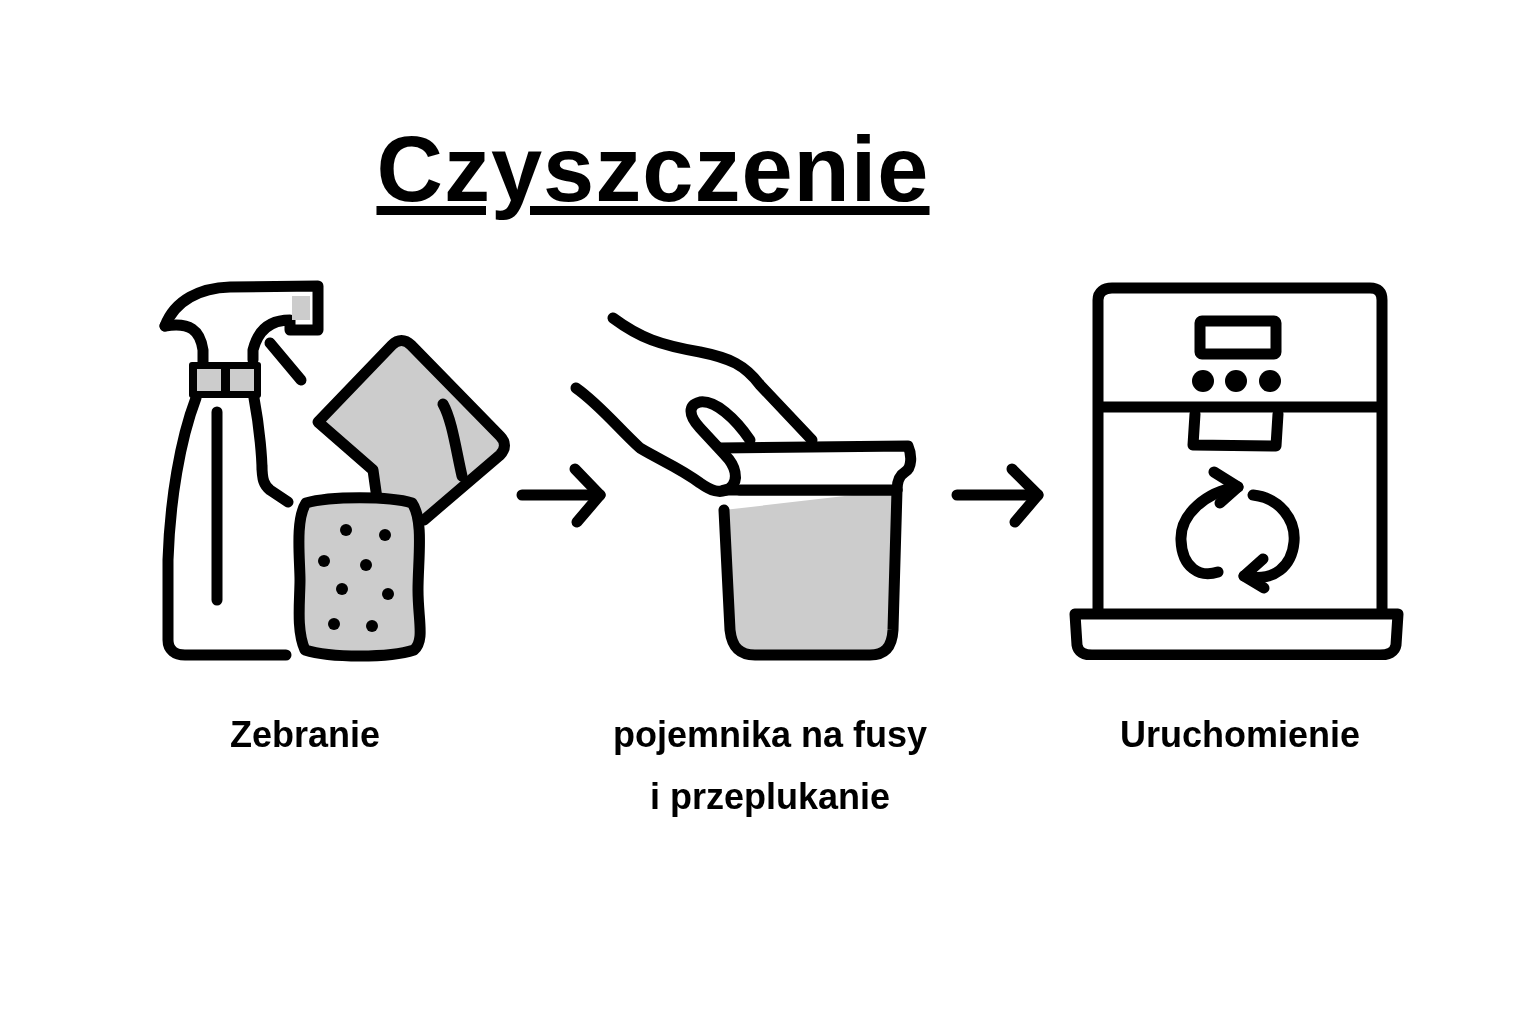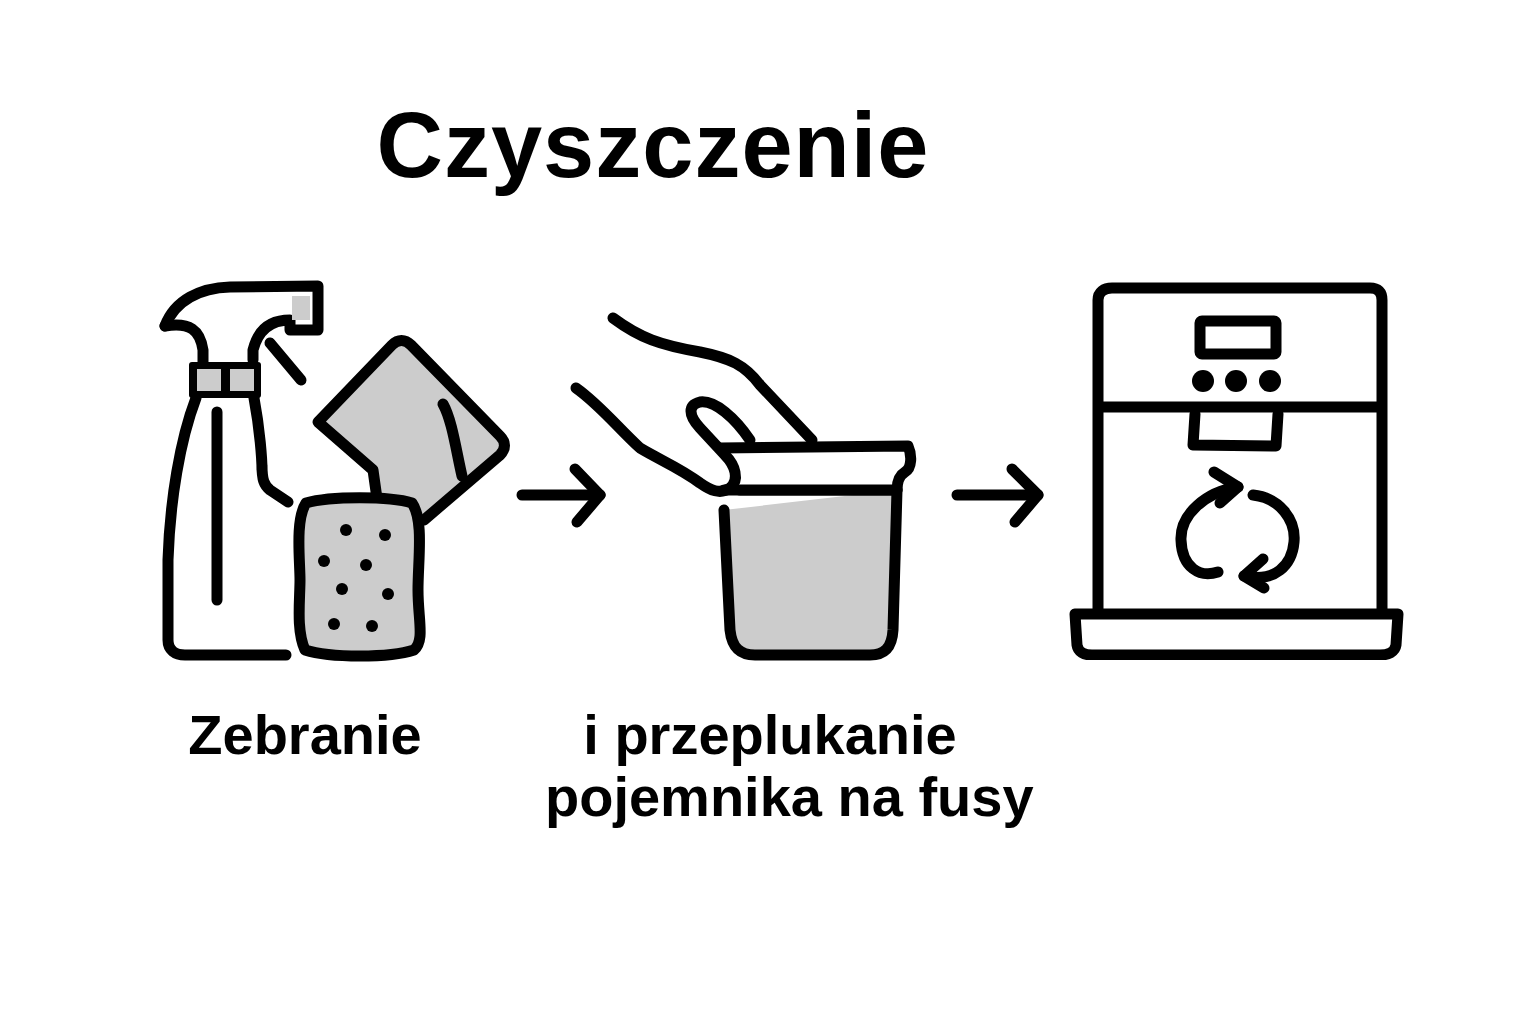--- a/index.html
+++ b/index.html
@@ -11,36 +11,37 @@
       width: 1536px;
       height: 1024px;
       position: relative;
       overflow: hidden;
       font-family: "Liberation Sans", "DejaVu Sans", sans-serif;
       color: #000;
     }
     .title {
       position: absolute;
       left: 0;
-      top: 90px;
+      top: 114px;
       width: 1306px;
       text-align: center;
       font-size: 92px;
       font-weight: 700;
       letter-spacing: 1px;
       line-height: 110px;
       margin: 0;
+      text-decoration: underline;
     }
     .illus {
       position: absolute;
     }
     .step-label {
       position: absolute;
       text-align: center;
-      font-size: 56px;
+      font-size: 36px;
       line-height: 62px;
       font-weight: 700;
       white-space: nowrap;
     }
     .step-label .line {
       display: block;
     }
     .step-label .line.regular {
       font-weight: 400;
     }
@@ -128,18 +129,19 @@
   <path d="M 1263 559 L 1244 576 L 1264 588"></path>
 
   <path d="M 1075 614 L 1398 614 L 1396 645 C 1395 652, 1388 655, 1380 655 L 1092 655 C 1084 655, 1078 652, 1077 645 Z"></path>
 </svg>
 
 <div class="step-label" style="left:145px; top:704px; width:320px;">
   <span class="line">Zebranie</span>
 </div>
 
 <div class="step-label" style="left:545px; top:704px; width:450px;">
+  <span class="line">pojemnika na fusy</span>
   <span class="line">i przeplukanie</span>
-  <span class="line">pojemnika na fusy</span>
 </div>
 
 <div class="step-label" style="left:1010px; top:704px; width:460px;">
+  <span class="line">Uruchomienie</span>
 </div>
 
 </body></html>

